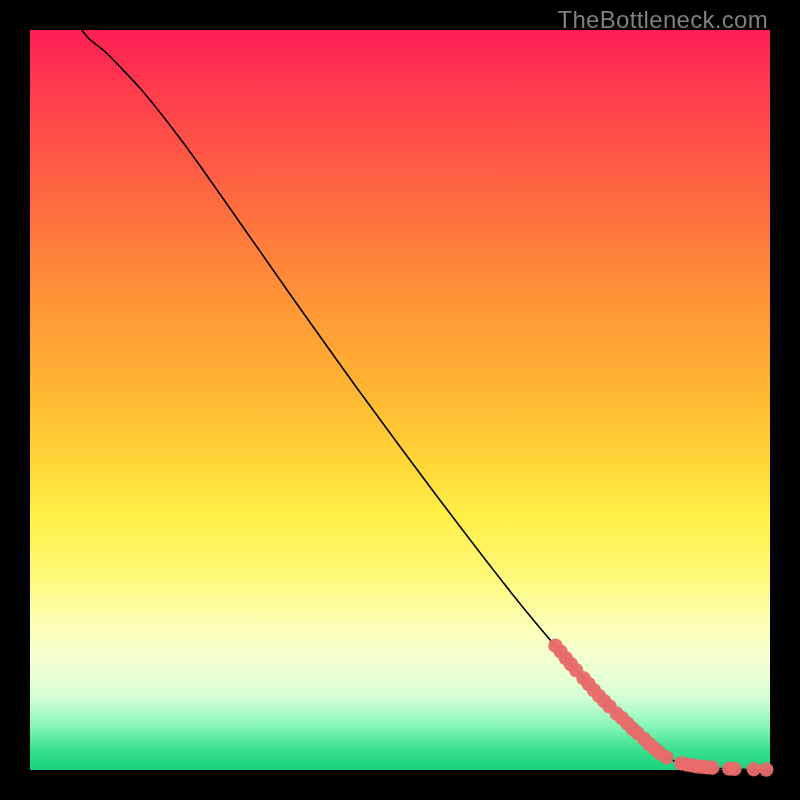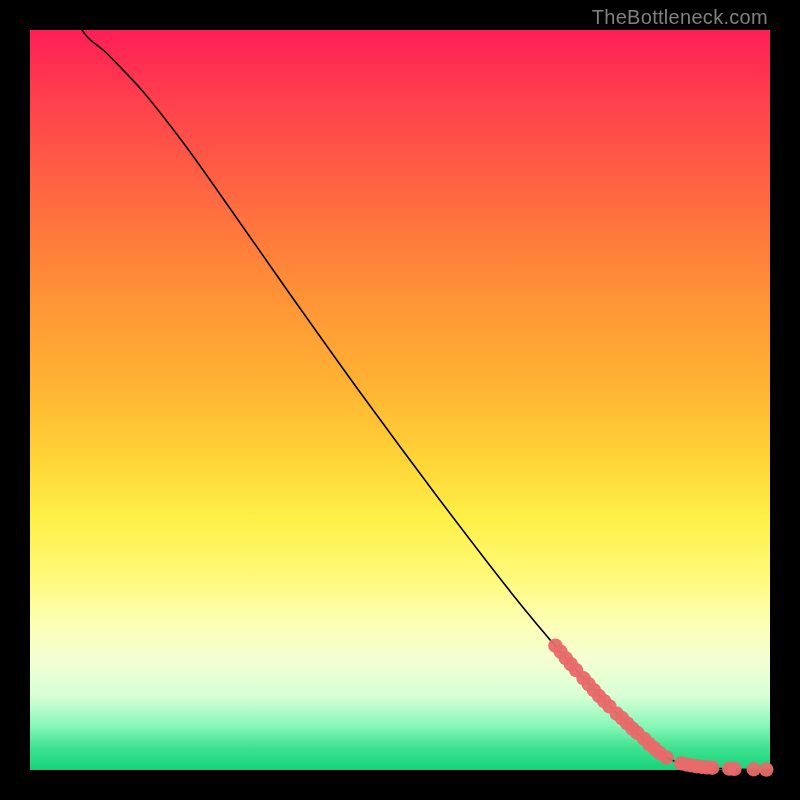--- a/index.html
+++ b/index.html
@@ -46,21 +46,21 @@
       #d8ffd6 90%,
       #88f7b8 94%,
       #3ee28f 97%,
       #17d27a 100%
     );
   }
   .attribution {
     position: absolute;
     top: 6px;
     right: 32px;
-    font-size: 20px;
+    font-size: 24px;
     color: #808080;
     font-weight: 500;
     letter-spacing: 0.3px;
   }
   svg.overlay {
     position: absolute;
     left: 0;
     top: 0;
     width: 100%;
     height: 100%;

